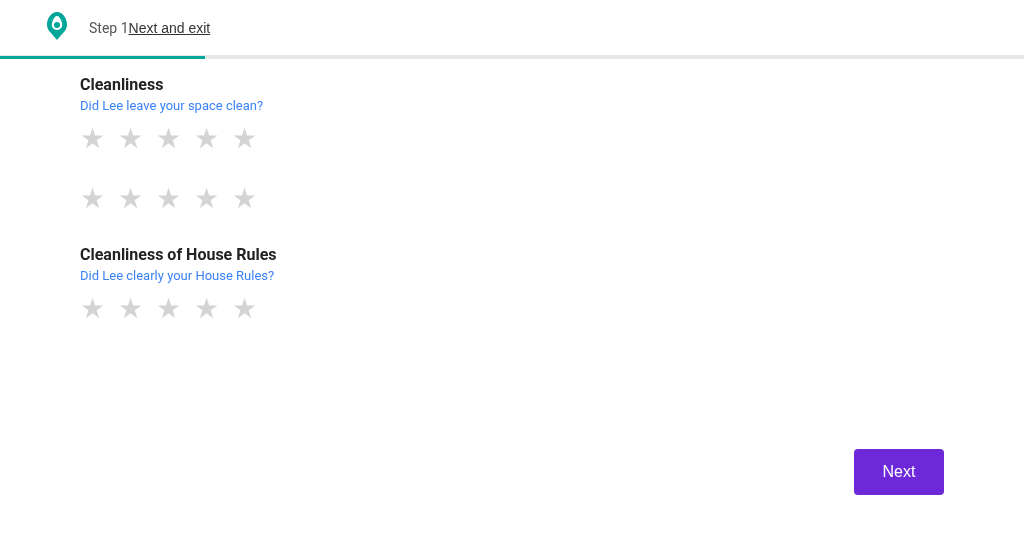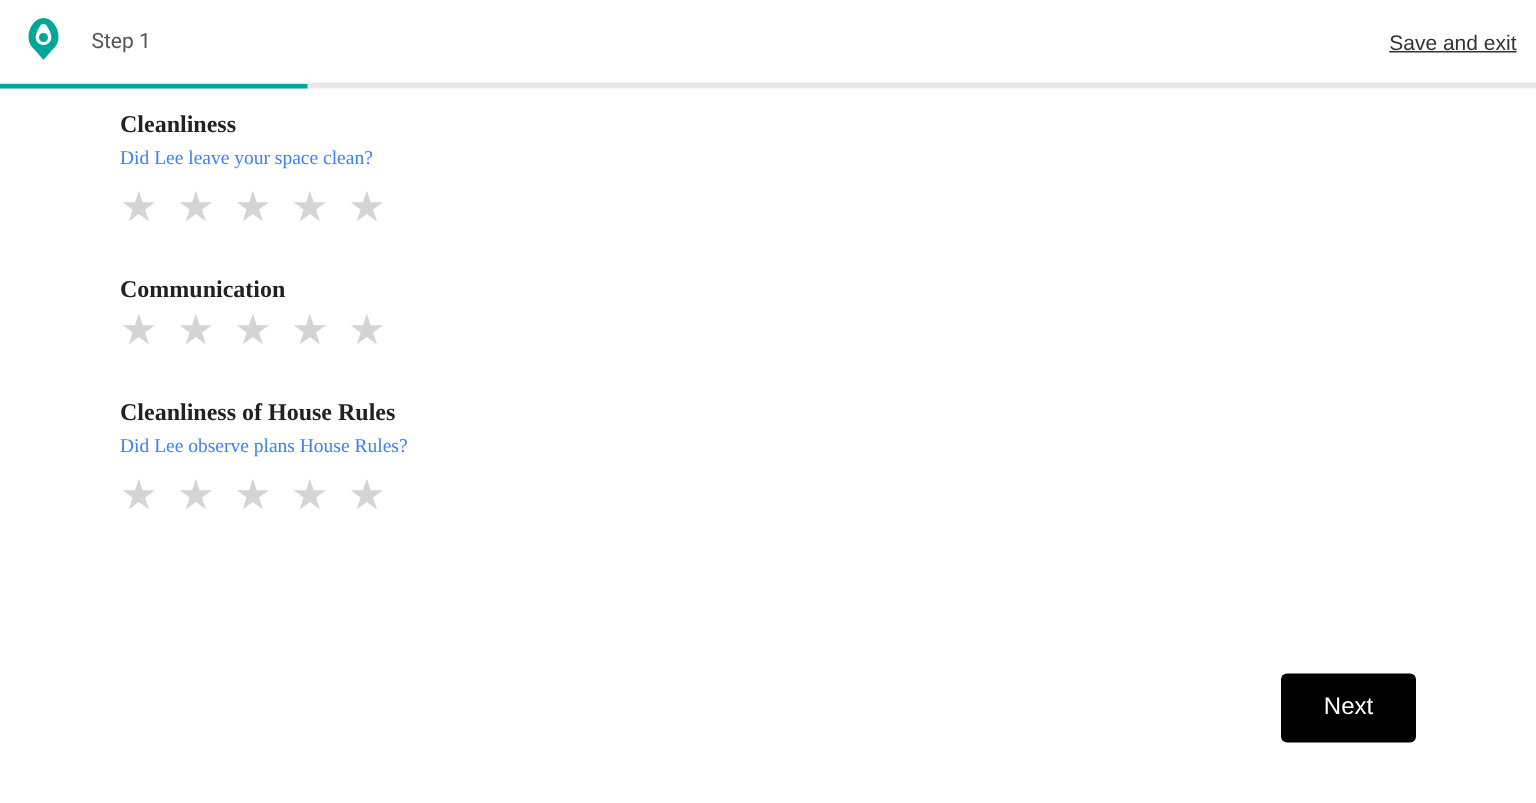--- a/index.html
+++ b/index.html
@@ -14,22 +14,21 @@
       color: #333;
       width: 1024px;
       height: 535px;
       overflow: hidden;
     }
 
     
     .header {
       display: flex;
       align-items: center;
-      justify-content: space-between;
-      padding: 0 13px;
+      padding: 0 41px;
       height: 56px;
       border-bottom: 1px solid #e8e8e8;
       position: relative;
     }
 
     .header-left {
       display: flex;
       align-items: center;
       gap: 16px;
     }
@@ -64,21 +63,20 @@
     .progress-bar-fill {
       height: 3px;
       background: #00a699;
       width: 20%;
     }
 
     
     .main-content {
       padding: 16px 80px;
       max-width: 700px;
-      font-family: Liberation Serif, serif;
     }
 
     
     .review-section {
       margin-bottom: 28px;
     }
 
     .review-title {
       font-size: 16px;
       font-weight: 700;
@@ -107,21 +105,21 @@
     }
 
     
     .footer-area {
       position: absolute;
       bottom: 40px;
       right: 80px;
     }
 
     .next-btn {
-      background: #000000;
+      background: #6d28d9;
       color: #ffffff;
       border: none;
       border-radius: 4px;
       padding: 14px 28px;
       font-size: 16px;
       font-weight: 500;
       cursor: pointer;
       min-width: 90px;
     }
   </style>
@@ -133,21 +131,21 @@
     <div class="airbnb-logo">
       <svg viewBox="0 0 32 32" fill="none" xmlns="http://www.w3.org/2000/svg">
         <path d="M16 2C10.477 2 6 8.284 6 14.5c0 3.5 1.5 6.5 4 8.5L16 30l6-7c2.5-2 4-5 4-8.5C26 8.284 21.523 2 16 2zm0 4c3.314 0 6 3.134 6 7s-2.686 7-6 7-6-3.134-6-7 2.686-7 6-7z" fill="#00a699"></path>
 
         <path d="M16 3 C16 3, 10 10, 10 15 C10 20, 13 23, 16 26 C19 23, 22 20, 22 15 C22 10, 16 3, 16 3 Z" fill="none" stroke="#00a699" stroke-width="1.5"></path>
         <circle cx="16" cy="15" r="3" fill="#00a699"></circle>
       </svg>
     </div>
     <span class="step-label">Step 1</span>
   </div>
-  <button class="save-exit-btn">Save and exit</button>
+  <button class="save-exit-btn">Next and exit</button>
 </div>
 
 <div class="progress-bar-container">
   <div class="progress-bar-fill"></div>
 </div>
 
 <div style="position: relative; height: calc(535px - 59px);">
   <div class="main-content">
 
     <div class="review-section">
@@ -156,33 +154,32 @@
       <div class="stars-row">
         <span class="star">★</span>
         <span class="star">★</span>
         <span class="star">★</span>
         <span class="star">★</span>
         <span class="star">★</span>
       </div>
     </div>
 
     <div class="review-section">
-      <div class="review-title">Communication</div>
       <div class="stars-row">
         <span class="star">★</span>
         <span class="star">★</span>
         <span class="star">★</span>
         <span class="star">★</span>
         <span class="star">★</span>
       </div>
     </div>
 
     <div class="review-section">
       <div class="review-title">Cleanliness of House Rules</div>
-      <div class="review-subtitle">Did Lee observe plans House Rules?</div>
+      <div class="review-subtitle">Did Lee clearly your House Rules?</div>
       <div class="stars-row">
         <span class="star">★</span>
         <span class="star">★</span>
         <span class="star">★</span>
         <span class="star">★</span>
         <span class="star">★</span>
       </div>
     </div>
 
   </div>

